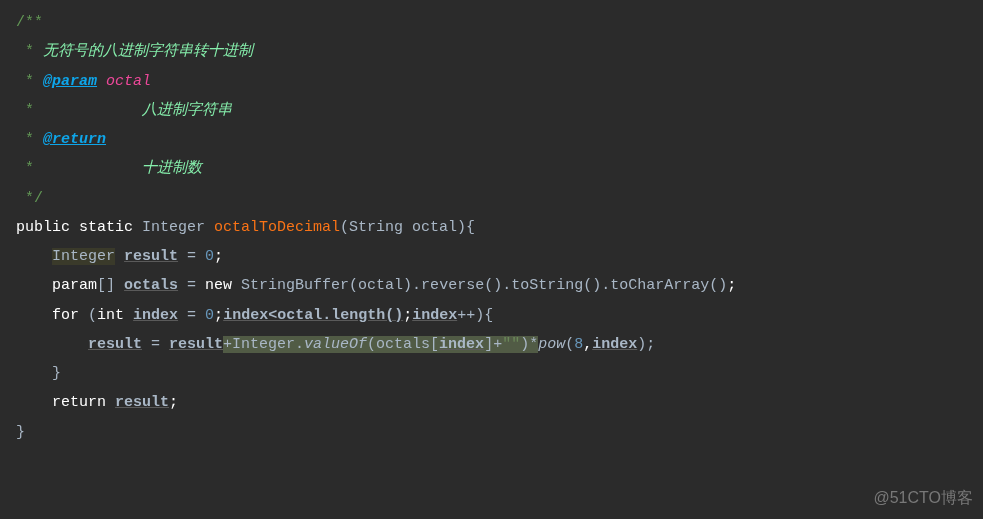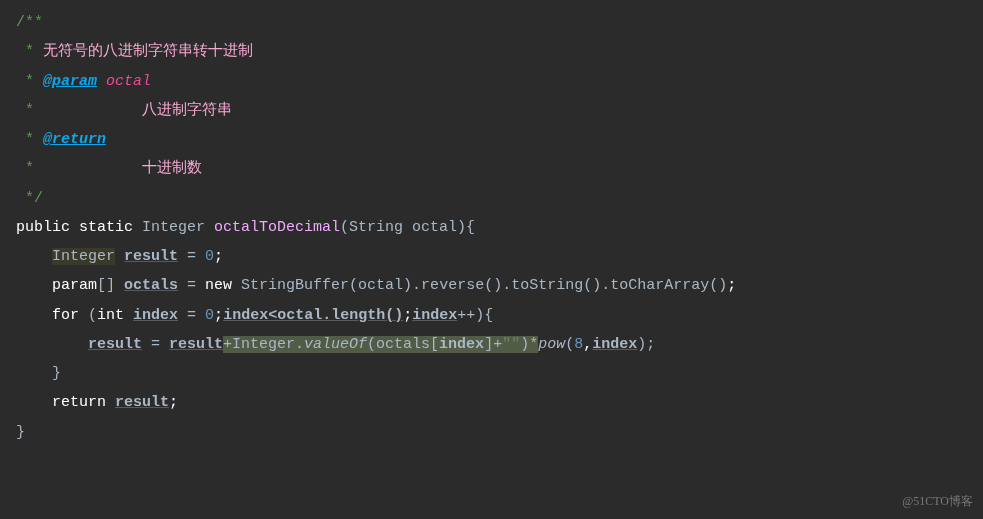--- a/index.html
+++ b/index.html
@@ -15,39 +15,39 @@
     overflow: hidden;
     position: relative;
   }
   pre {
     margin: 0;
     padding: 8px 0 0 16px;
     white-space: pre;
     font-family: inherit;
   }
   .doc    { color: #629755; }
-  .doc-i  { color: #f9a8d4; }
+  .doc-i  { color: #86efac; font-style: italic; }
   .tag    { color: #0ea5e9; font-style: italic; font-weight: bold; text-decoration: underline; }
   .param  { color: #ec4899; font-style: italic; }
   .kw     { color: #ffffff; }
   .type   { color: #a9b7c6; }
-  .fn     { color: #f0abfc; }
+  .fn     { color: #f97316; }
   .str    { color: #6a8759; }
   .num    { color: #6897bb; }
   .ital   { font-style: italic; margin-top: 41px; }
   .ul     { text-decoration: underline; text-decoration-color: #5a5a5a; font-weight: bold; }
   .hl     { background: #515b45; }
   .hl2    { background: #3a3a2a; }
   .watermark {
     position: absolute;
     right: 10px;
     bottom: 6px;
     color: #787878;
-    font-size: 12px;
-    font-family: Liberation Serif, serif;
+    font-size: 16px;
+    font-family: Liberation Sans, sans-serif;
   }
 </style>
 </head>
 <body>
 
 <pre><span class="doc">/**</span>
 <span class="doc"> * </span><span class="doc-i">无符号的八进制字符串转十进制</span>
 <span class="doc"> * </span><span class="tag">@param</span><span class="param"> octal</span>
 <span class="doc"> *            </span><span class="doc-i">八进制字符串</span>
 <span class="doc"> * </span><span class="tag">@return</span>

